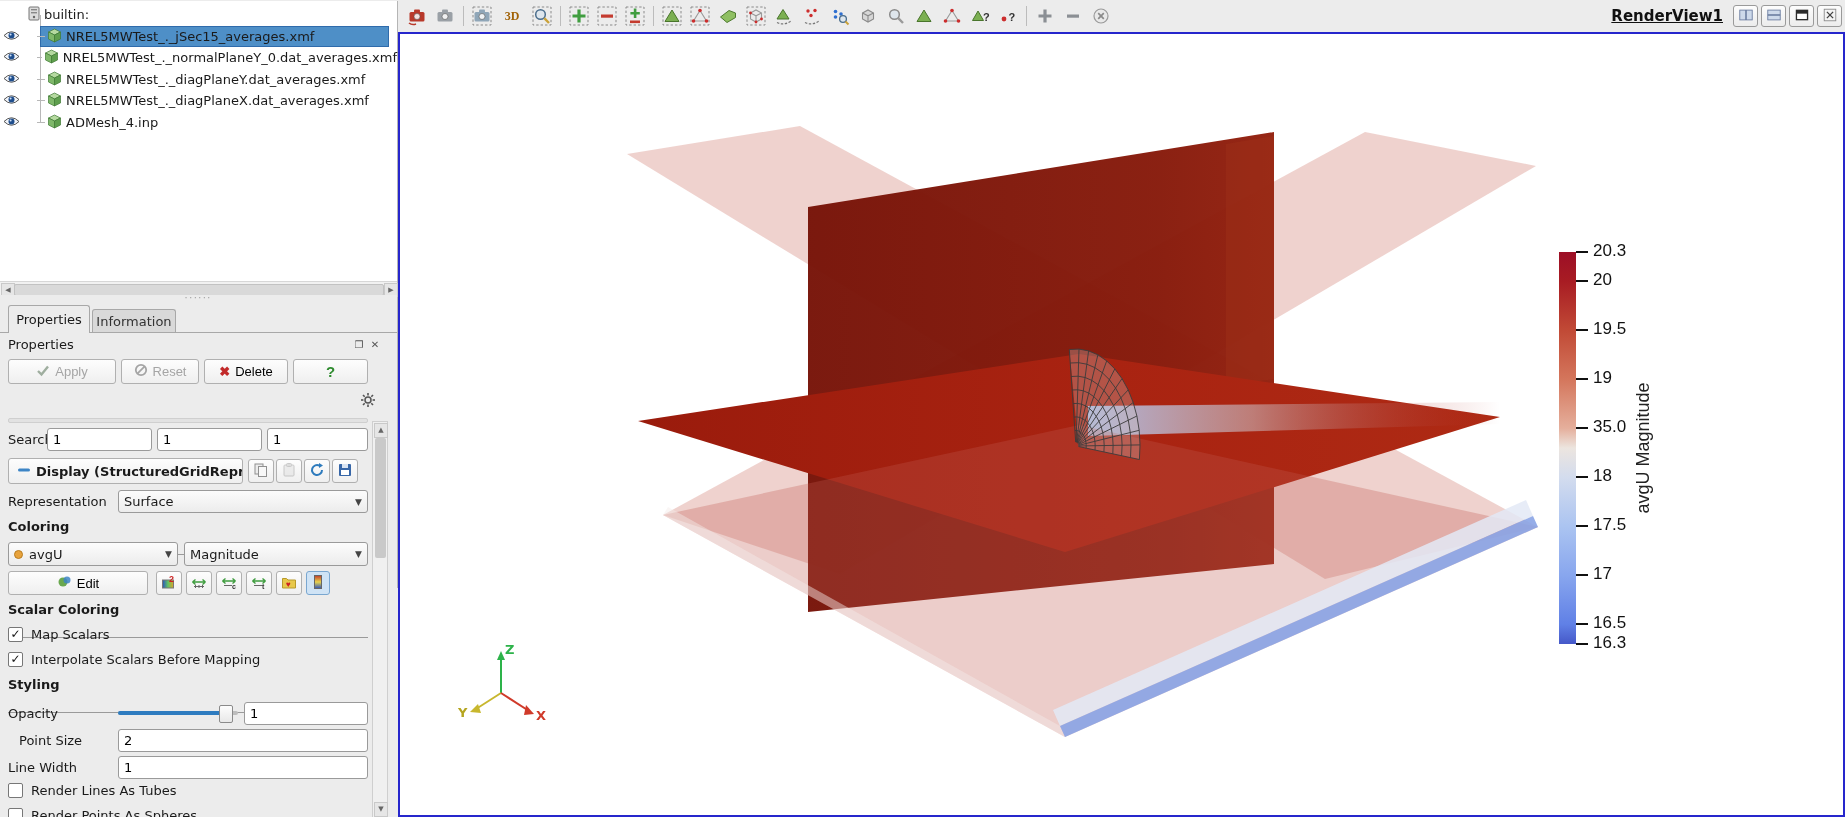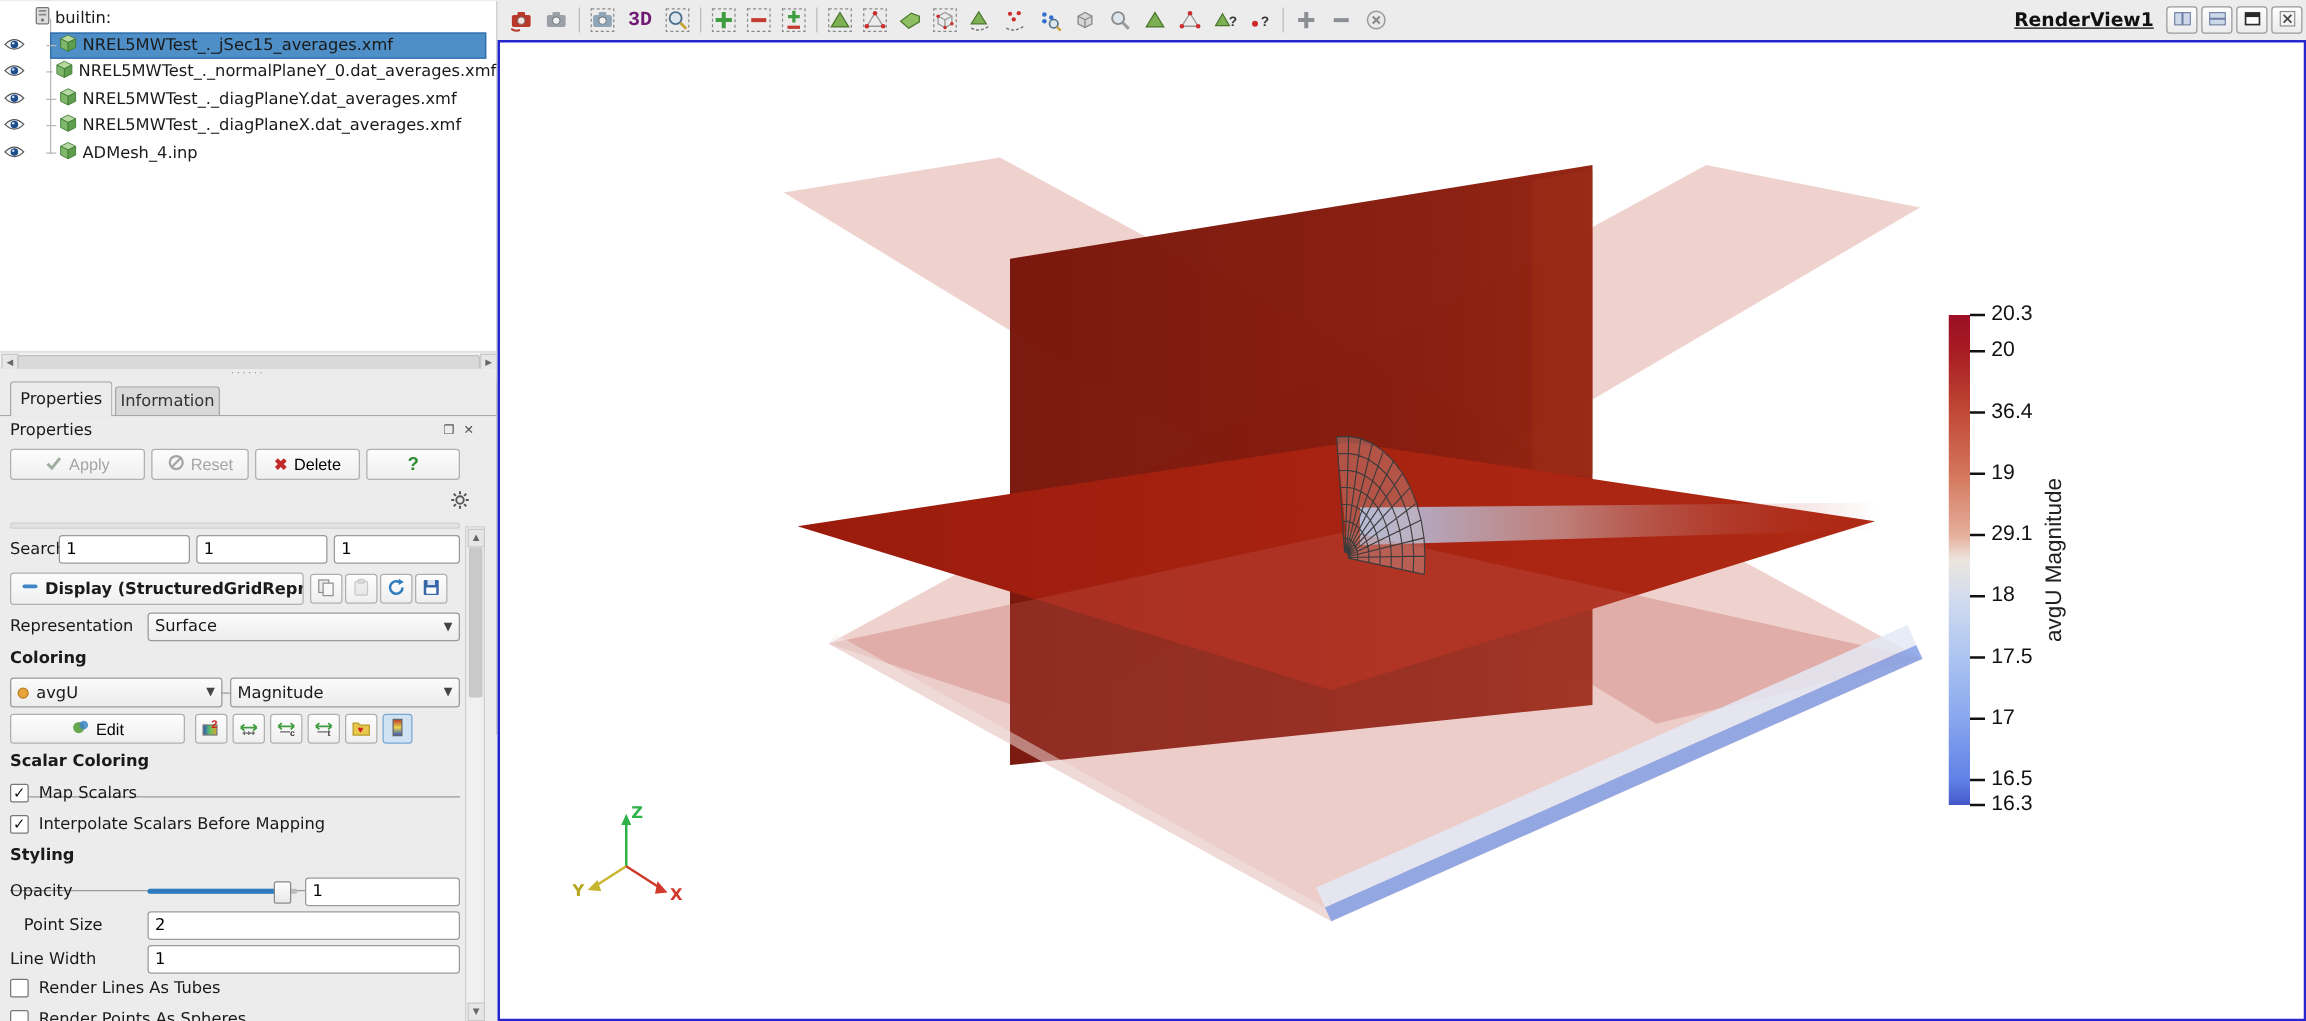--- a/index.html
+++ b/index.html
@@ -48,21 +48,21 @@
   .slider .fill{position:absolute;left:0;top:9px;height:4px;width:88%;background:#2e7cc0;border-radius:2px;}
   .slider .handle{position:absolute;left:calc(88% - 5px);top:3px;width:12px;height:16px;background:linear-gradient(#fdfdfd,#e8e8e8);border:1px solid #8a8a8a;border-radius:2px;}
   
   #vscroll{position:absolute;left:372px;top:88px;width:16px;height:397px;background:#f0f0f0;border:1px solid #cfcfcf;box-sizing:border-box;}
   .varrow{position:absolute;left:1px;width:12px;height:13px;font-size:7px;color:#666;text-align:center;line-height:13px;background:#e6e6e6;border:1px solid #c9c9c9;}
   #vthumb{position:absolute;left:2px;top:16px;width:11px;height:120px;background:#c9c9c9;border-radius:2px;}
   
   #toolbar{left:398px;top:0;width:1447px;height:32px;background:#ececec;display:flex;align-items:center;padding-left:6px;box-sizing:border-box;}
   .tbtn{width:26px;height:26px;border:none;background:transparent;padding:2px;display:flex;align-items:center;justify-content:center;cursor:pointer;}
   .tbtn svg{width:20px;height:20px;}
-  .tbtn.tlabel{font-weight:bold;font-size:16px;color:#701a75;width:30px;font-family:Liberation Mono, monospace;}
+  .tbtn.tlabel{font-weight:bold;font-size:12px;color:#a16207;width:30px;font-family:Liberation Serif, serif;}
   .tsep{width:1px;height:20px;background:#bcbcbc;margin:0 3px;flex:none;}
   #view-title{margin-left:auto;font-weight:bold;font-size:15px;text-decoration:underline;color:#111;margin-right:10px;white-space:nowrap;}
   .winbtn{width:25px;height:22px;border:1px solid #9a9a9a;border-radius:3px;background:linear-gradient(#fdfdfd,#ececec);margin-right:3px;display:flex;align-items:center;justify-content:center;padding:0;cursor:pointer;}
   .winbtn svg{width:16px;height:16px;}
   
   #render-area{left:398px;top:32px;width:1447px;height:785px;box-sizing:border-box;border:2px solid #2626cc;background:#ffffff;}
   #scene{position:absolute;left:0;top:0;width:1443px;height:781px;}
   
   #legend-bar{position:absolute;left:1159px;top:218px;width:17px;height:392px;
     background:linear-gradient(#9c0f26 0%,#a81c23 7.5%,#c14a36 20%,#d4765c 32.5%,#e5af9c 45%,#ece5df 50%,#d3dcee 57.5%,#abc4f1 70%,#88a6ee 82.5%,#6080e6 95%,#4558c8 100%);}
@@ -666,25 +666,25 @@
     </g>
   </svg>
 
   <div id="legend-bar"></div>
   <div id="legend-ticks">
       <div class="tickline" style="top: 217px;"></div>
       <div class="ticklab" style="top: 218px;">20.3</div>
       <div class="tickline" style="top: 246.4px;"></div>
       <div class="ticklab" style="top: 247.4px;">20</div>
       <div class="tickline" style="top: 295.4px;"></div>
-      <div class="ticklab" style="top: 296.4px;">36.4</div>
+      <div class="ticklab" style="top: 296.4px;">19.5</div>
       <div class="tickline" style="top: 344.4px;"></div>
       <div class="ticklab" style="top: 345.4px;">19</div>
       <div class="tickline" style="top: 393.4px;"></div>
-      <div class="ticklab" style="top: 394.4px;">29.1</div>
+      <div class="ticklab" style="top: 394.4px;">35.0</div>
       <div class="tickline" style="top: 442.4px;"></div>
       <div class="ticklab" style="top: 443.4px;">18</div>
       <div class="tickline" style="top: 491.4px;"></div>
       <div class="ticklab" style="top: 492.4px;">17.5</div>
       <div class="tickline" style="top: 540.4px;"></div>
       <div class="ticklab" style="top: 541.4px;">17</div>
       <div class="tickline" style="top: 589.4px;"></div>
       <div class="ticklab" style="top: 590.4px;">16.5</div>
       <div class="tickline" style="top: 609px;"></div>
       <div class="ticklab" style="top: 610px;">16.3</div>

